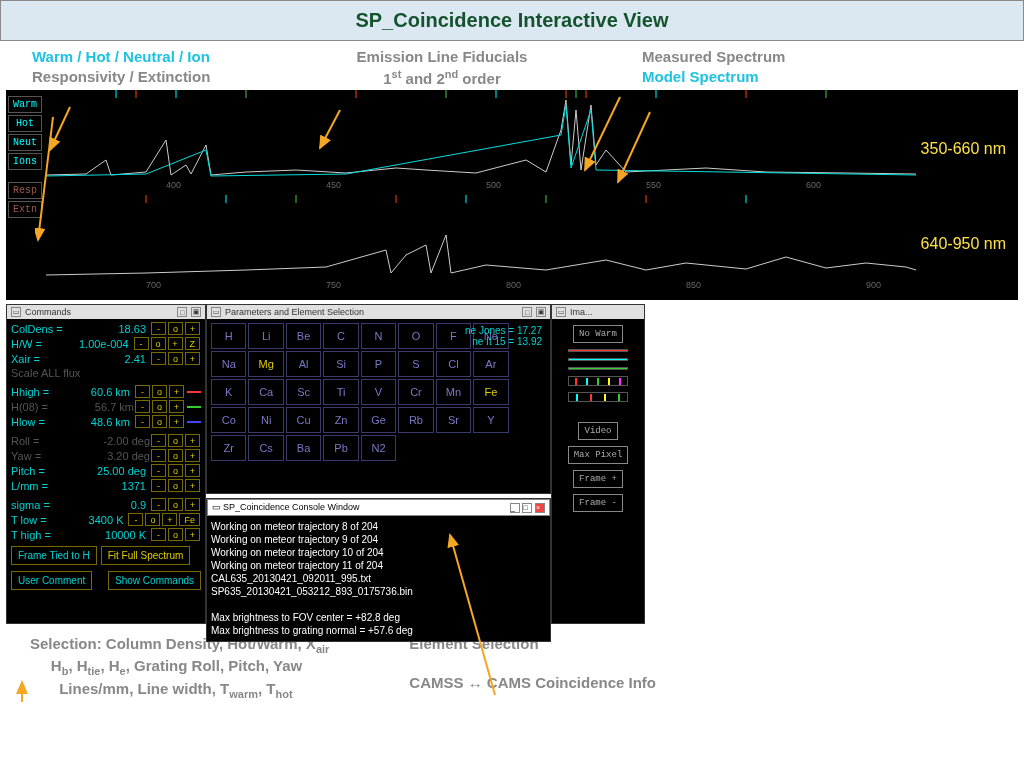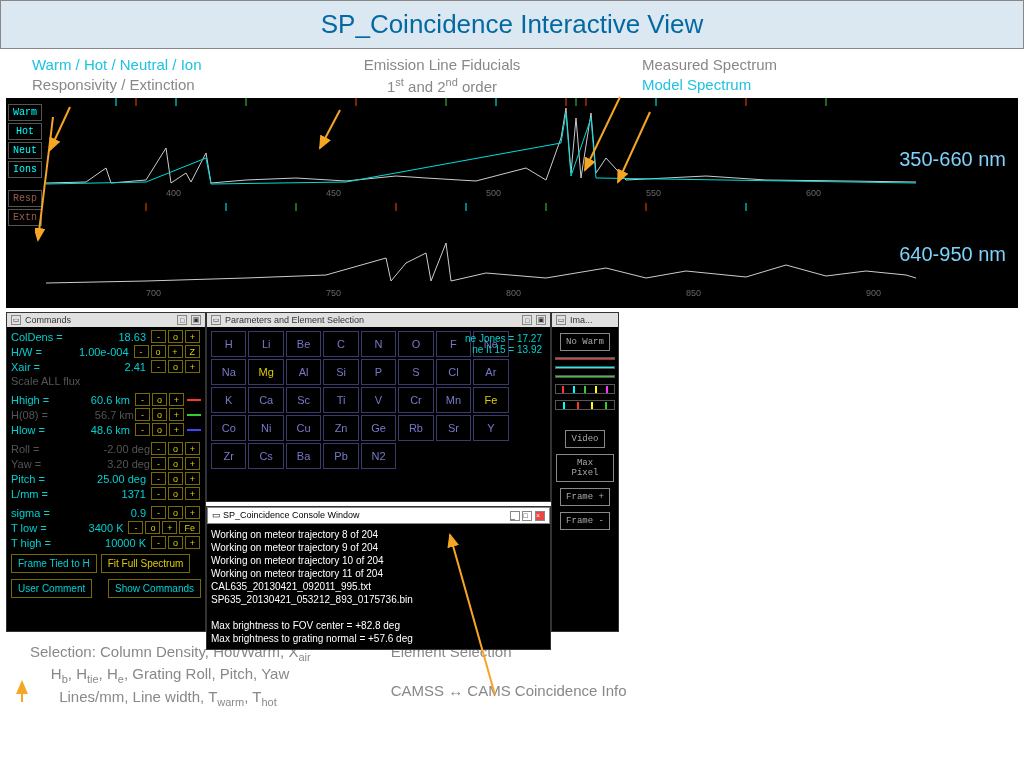--- a/index.html
+++ b/index.html
@@ -1,28 +1,28 @@
 <!DOCTYPE html>
 <html><head>
 <meta charset="utf-8">
 <style>
 *{margin:0;padding:0;box-sizing:border-box;font-family:Arial,sans-serif}
 body{width:1024px;height:768px;background:#fff;overflow:hidden;position:relative}
 .header{background:#dbe7f1;border:1px solid #888;padding:8px;text-align:center}
-.header h1{font-size:26px;font-weight:normal;color:#0369a1}
+.header h1{font-size:20px;font-weight:bold;color:#14532d}
 .annotation-row{display:flex;padding:6px 10px 2px;align-items:flex-start;position:relative}
-.annotation{color:#888;font-size:15px;font-weight:normal;line-height:1.3}
+.annotation{color:#888;font-size:15px;font-weight:bold;line-height:1.3}
 .annotation .cyan{color:#1ec3e0}
 .sup{font-size:11px;vertical-align:super}
 .sub{font-size:11px;vertical-align:sub}
 .spectrum-area{background:#000;position:relative;margin:0 6px;height:210px}
 .side-buttons{position:absolute;left:2px;top:6px;display:flex;flex-direction:column;gap:2px}
 .side-btn{background:#000;border:1px solid #555;color:#9a5a4a;font-size:10px;padding:2px 4px;width:34px;text-align:center;font-family:'Courier New',monospace}
 .side-btn.cyan{color:#00ffff}
-.spectrum-label{position:absolute;color:#7dd3fc;font-size:20px}
+.spectrum-label{position:absolute;color:#fde047;font-size:16px}
 .spectrum-plot{position:absolute;left:40px;right:10px}
 .panels-row{display:flex;margin:4px 6px;gap:0;height:320px}
 .panel{background:#000;border:1px solid #333;position:relative}
 .panel-header{background:#e0e0e0;font-size:9px;padding:2px 4px;display:flex;align-items:center;gap:4px;color:#333}
 .win-icon{width:10px;height:10px;border:1px solid #888;font-size:7px;display:flex;align-items:center;justify-content:center}
 .commands{width:200px;font-family:'Courier New',monospace;font-size:11px}
 .cmd-row{display:flex;align-items:center;padding:1px 4px;color:#888}
 .cmd-label{color:#00d0d0;flex:1}
 .cmd-val{color:#00d0d0;margin-right:4px}
 .cmd-btn{background:#000;border:1px solid #776a00;color:#ddcc00;font-size:9px;width:15px;height:13px;margin:0 1px;display:inline-flex;align-items:center;justify-content:center}
@@ -38,21 +38,21 @@
 .elem.hl{color:#ddcc00}
 .elem.empty{border:none}
 .ne-info{position:absolute;right:8px;top:20px;color:#00d0d0;font-size:10px;font-family:'Courier New',monospace;text-align:right}
 .console-panel{flex:1}
 .console-header{background:#fff;border:1px solid #888;font-size:9px;padding:2px 4px;display:flex;justify-content:space-between}
 .console-body{background:#000;color:#fff;font-family:'Courier New',monospace;font-size:10px;padding:4px;line-height:1.3}
 .imagery{flex:1;position:relative}
 .imagery-text{color:#aaa;font-size:16px;text-align:center;position:absolute;top:70px;width:100%;line-height:1.6}
 .streak-area{position:absolute;bottom:0;right:0;width:60%;height:40%;background:repeating-linear-gradient(100deg,#000,#000 2px,#333 2px,#333 3px,#000 3px,#000 5px,#555 5px,#555 6px)}
 .streak-label{position:absolute;bottom:15px;left:30%;color:#888;font-size:8px;font-family:'Courier New',monospace}
-.ima-panel{width:68px}
+.ima-panel{width:94px}
 .ima-body{padding:6px 4px;display:flex;flex-direction:column;gap:6px;align-items:center}
 .ima-btn{background:#000;border:1px solid #888;color:#aaa;font-size:9px;padding:3px 5px;font-family:'Courier New',monospace}
 .color-line{width:60px;height:3px;border:1px solid #555}
 .multi-line{width:60px;height:10px;display:flex;align-items:center;justify-content:space-around;border:1px solid #555;padding:1px}
 .ml{width:2px;height:7px}
 .bottom-annotations{display:flex;padding:6px 20px;gap:80px}
 .arrow{position:absolute;pointer-events:none}
 </style>
 </head>
 <body>

